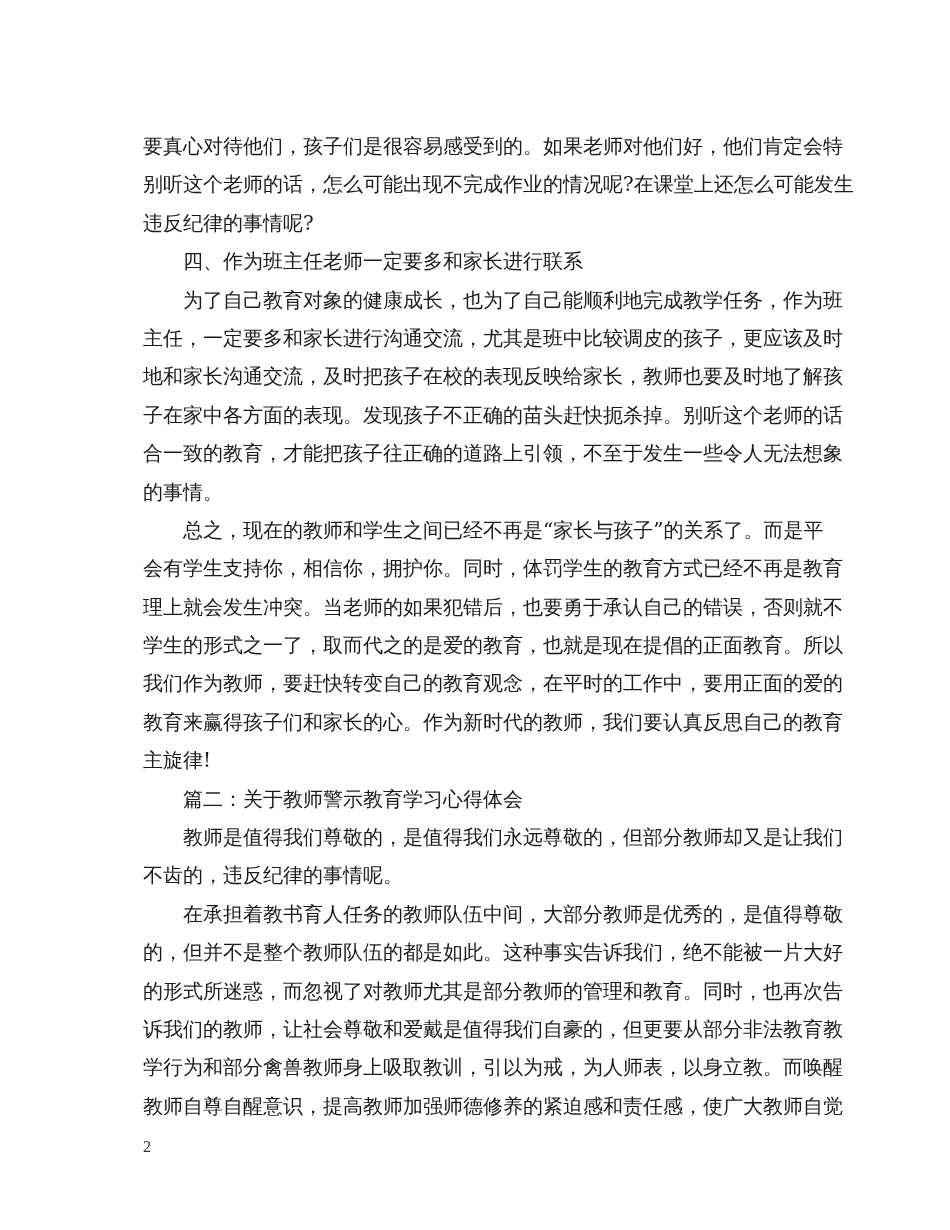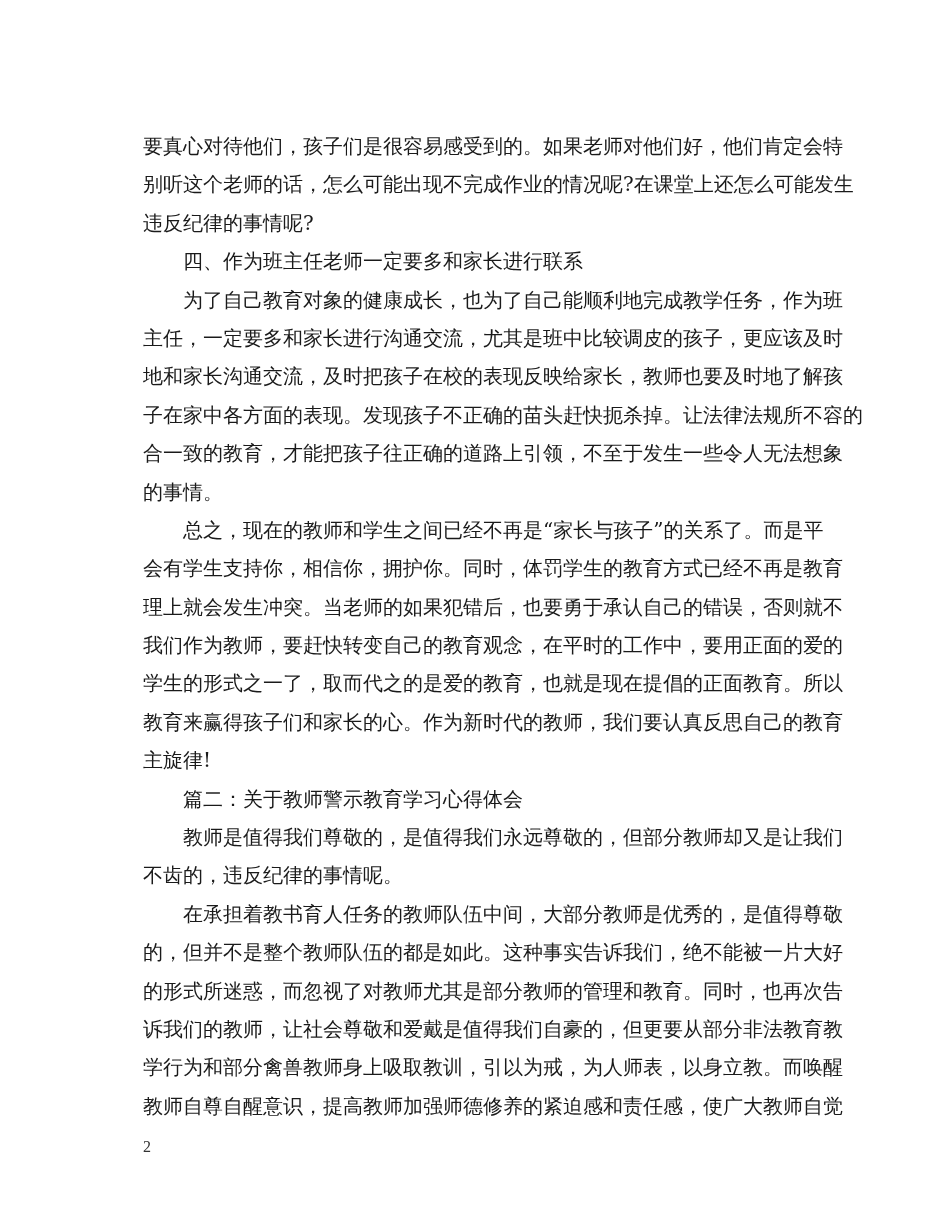--- a/index.html
+++ b/index.html
@@ -22,28 +22,28 @@
 <body>
 
 <div class="page" id="doc">
     <span class="line">要真心对待他们，孩子们是很容易感受到的。如果老师对他们好，他们肯定会特</span>
     <span class="line">别听这个老师的话，怎么可能出现不完成作业的情况呢?在课堂上还怎么可能发生</span>
     <span class="line last">违反纪律的事情呢?</span>
     <span class="line indent last">四、作为班主任老师一定要多和家长进行联系</span>
     <span class="line indent">为了自己教育对象的健康成长，也为了自己能顺利地完成教学任务，作为班</span>
     <span class="line">主任，一定要多和家长进行沟通交流，尤其是班中比较调皮的孩子，更应该及时</span>
     <span class="line">地和家长沟通交流，及时把孩子在校的表现反映给家长，教师也要及时地了解孩</span>
-    <span class="line">子在家中各方面的表现。发现孩子不正确的苗头赶快扼杀掉。让法律法规所不容的</span>
+    <span class="line">子在家中各方面的表现。发现孩子不正确的苗头赶快扼杀掉。别听这个老师的话</span>
     <span class="line">合一致的教育，才能把孩子往正确的道路上引领，不至于发生一些令人无法想象</span>
     <span class="line last">的事情。</span>
     <span class="line indent">总之，现在的教师和学生之间已经不再是“家长与孩子”的关系了。而是平</span>
     <span class="line">会有学生支持你，相信你，拥护你。同时，体罚学生的教育方式已经不再是教育</span>
     <span class="line">理上就会发生冲突。当老师的如果犯错后，也要勇于承认自己的错误，否则就不</span>
+    <span class="line">学生的形式之一了，取而代之的是爱的教育，也就是现在提倡的正面教育。所以</span>
     <span class="line">我们作为教师，要赶快转变自己的教育观念，在平时的工作中，要用正面的爱的</span>
-    <span class="line">学生的形式之一了，取而代之的是爱的教育，也就是现在提倡的正面教育。所以</span>
     <span class="line">教育来赢得孩子们和家长的心。作为新时代的教师，我们要认真反思自己的教育</span>
     <span class="line last">主旋律!</span>
     <span class="line indent last">篇二：关于教师警示教育学习心得体会</span>
     <span class="line indent">教师是值得我们尊敬的，是值得我们永远尊敬的，但部分教师却又是让我们</span>
     <span class="line last">不齿的，违反纪律的事情呢。</span>
     <span class="line indent">在承担着教书育人任务的教师队伍中间，大部分教师是优秀的，是值得尊敬</span>
     <span class="line">的，但并不是整个教师队伍的都是如此。这种事实告诉我们，绝不能被一片大好</span>
     <span class="line">的形式所迷惑，而忽视了对教师尤其是部分教师的管理和教育。同时，也再次告</span>
     <span class="line">诉我们的教师，让社会尊敬和爱戴是值得我们自豪的，但更要从部分非法教育教</span>
     <span class="line">学行为和部分禽兽教师身上吸取教训，引以为戒，为人师表，以身立教。而唤醒</span>

